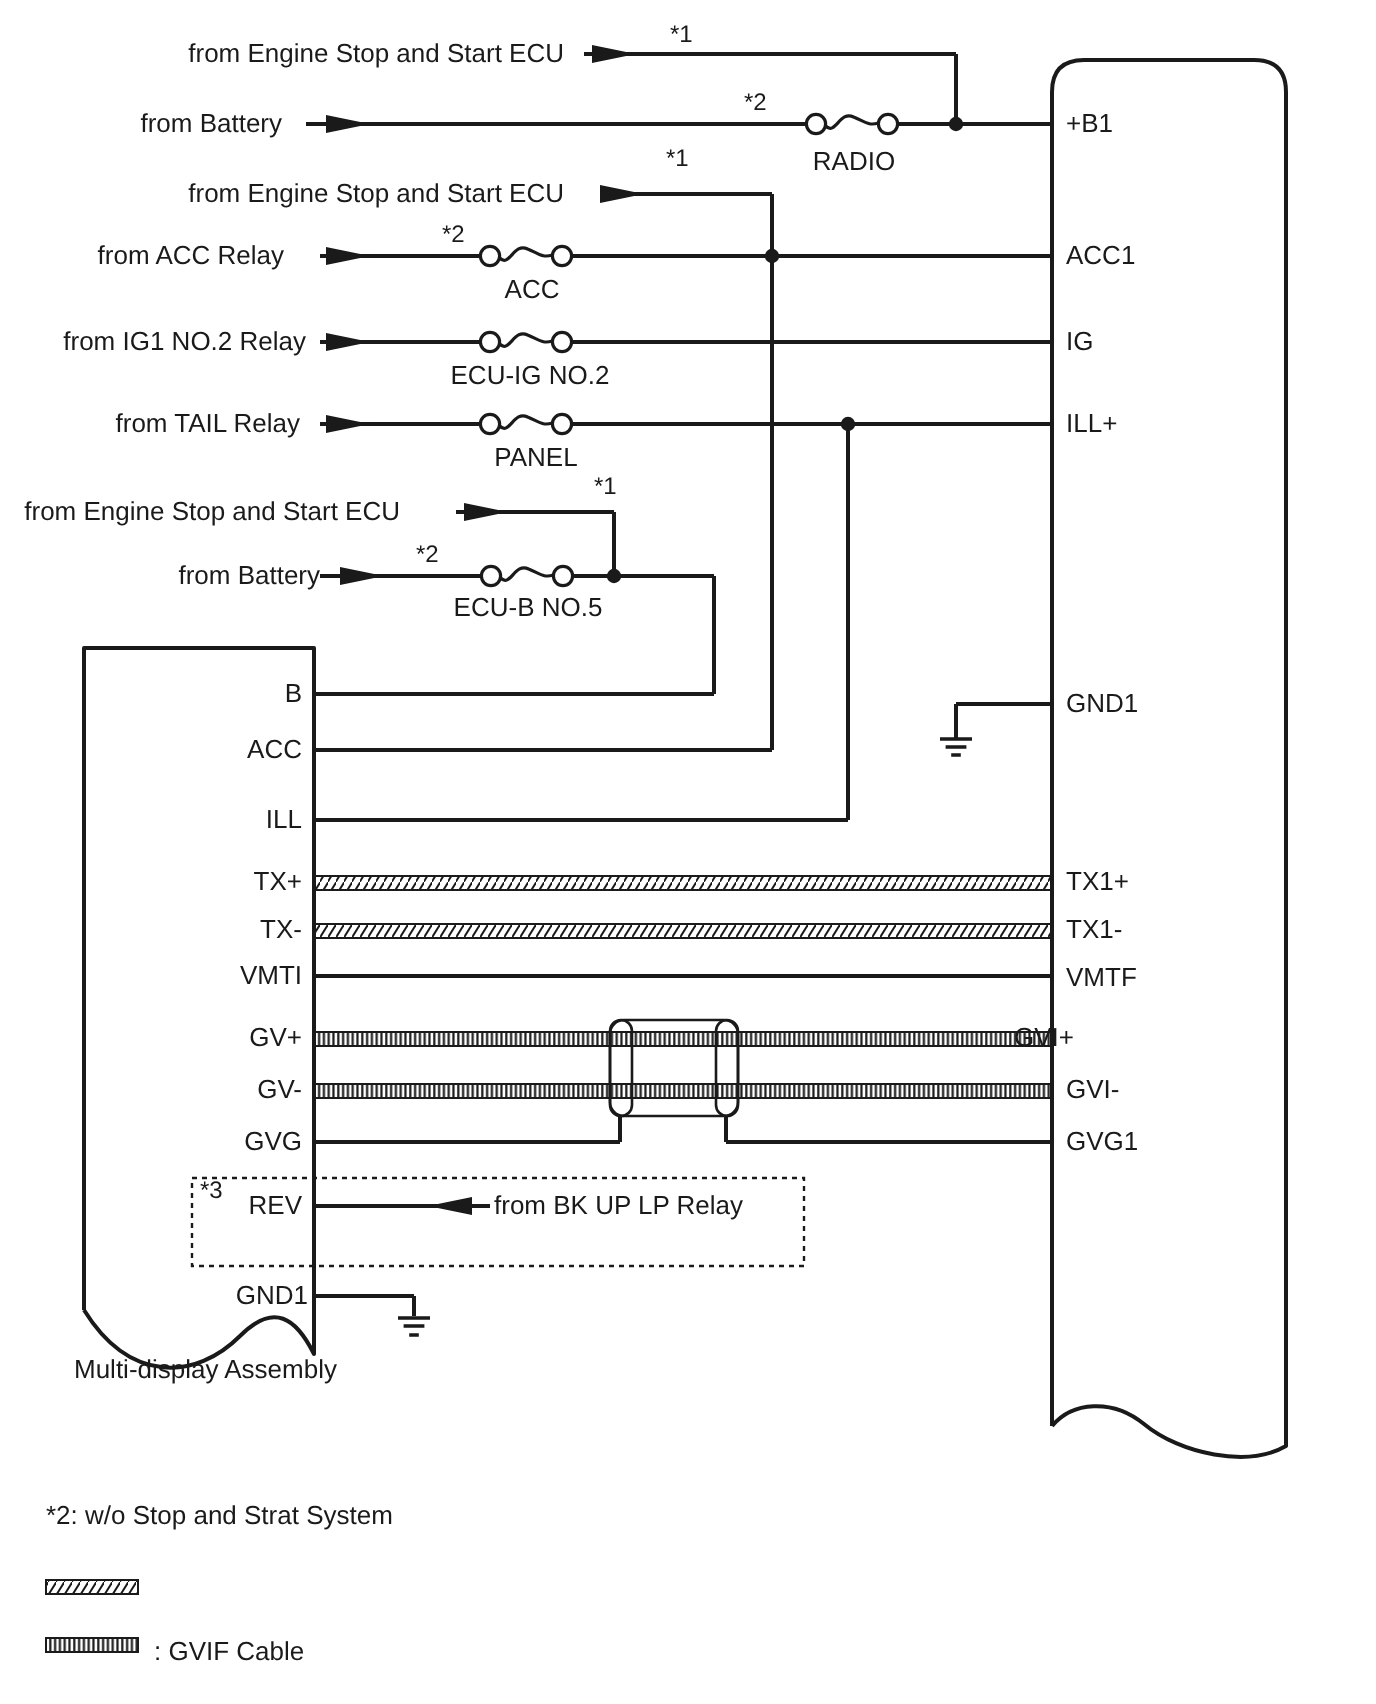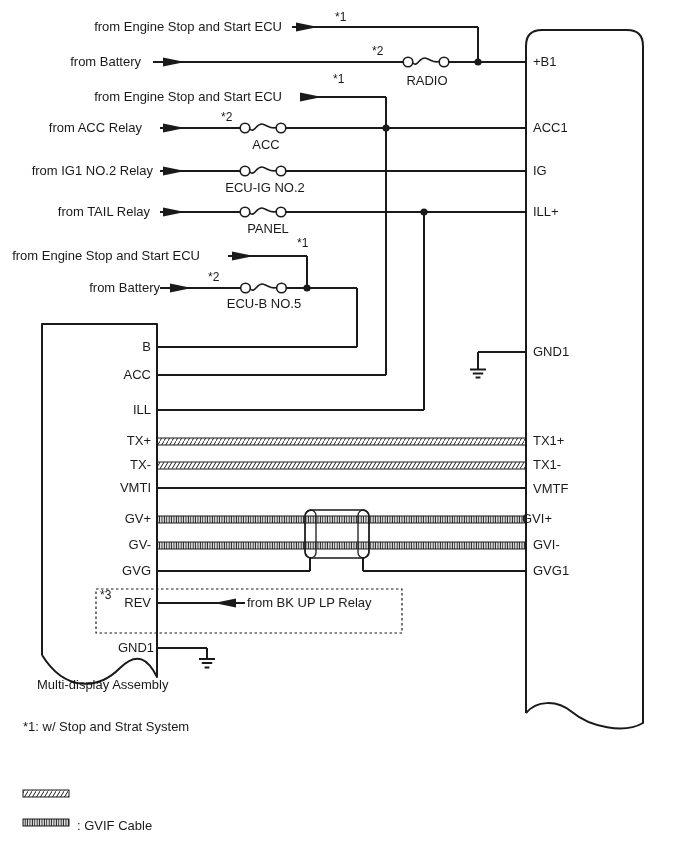--- a/index.html
+++ b/index.html
@@ -162,23 +162,23 @@
 <div class="lbl" style="right:534px;top:640px">GND1</div>
 
 <div class="lbl" style="left:533px;top:54px">+B1</div>
 <div class="lbl" style="left:533px;top:120px">ACC1</div>
 <div class="lbl" style="left:533px;top:163px">IG</div>
 <div class="lbl" style="left:533px;top:204px">ILL+</div>
 <div class="lbl" style="left:533px;top:344px">GND1</div>
 <div class="lbl" style="left:533px;top:433px">TX1+</div>
 <div class="lbl" style="left:533px;top:457px">TX1-</div>
 <div class="lbl" style="left:533px;top:481px">VMTF</div>
-<div class="lbl" style="left:522px;top:511px">GVI+</div>
+<div class="lbl" style="left:507px;top:511px">GVI+</div>
 <div class="lbl" style="left:533px;top:537px">GVI-</div>
 <div class="lbl" style="left:533px;top:563px">GVG1</div>
 
 <div class="lbl" style="left:37px;top:677px">Multi-display Assembly</div>
 
-<div class="lbl" style="left:23px;top:719px">*1: w/ Stop and Strat System</div>
+<div class="lbl" style="left:23px;top:750px">*2: w/o Stop and Strat System</div>
 
 <div class="lbl" style="left:77px;top:818px">: GVIF Cable</div>
 
 </div>
 
 </body></html>

